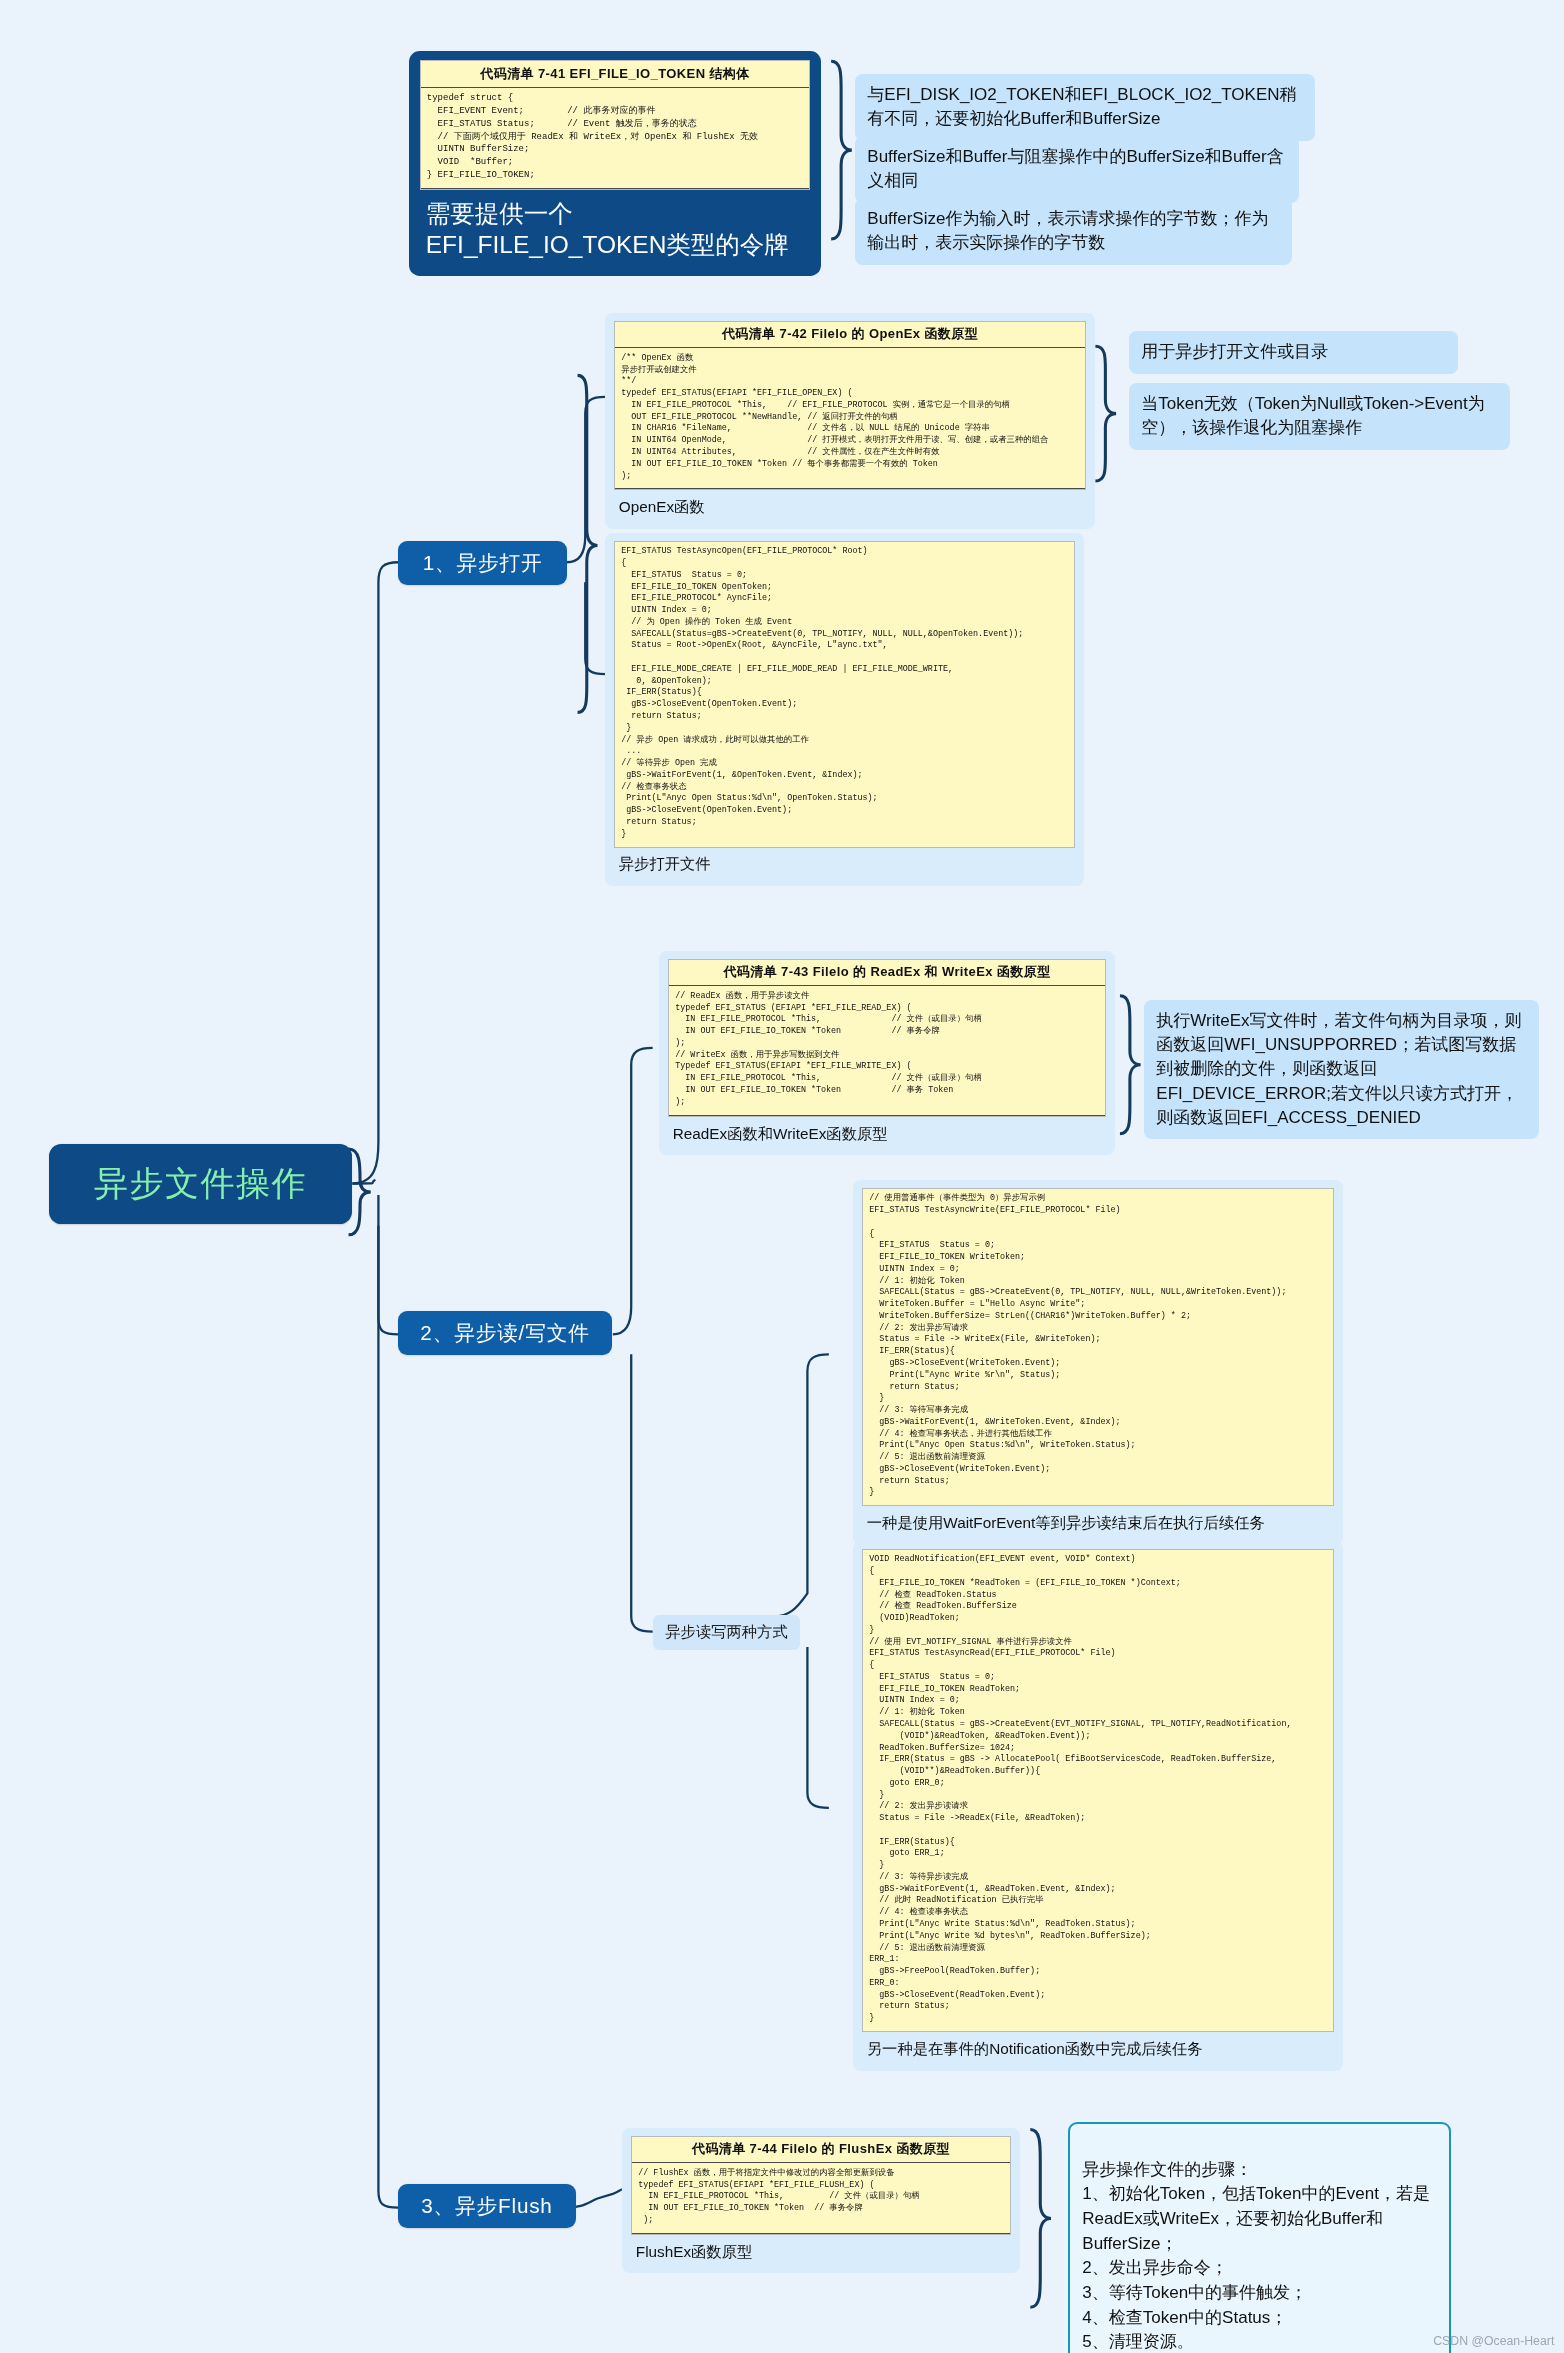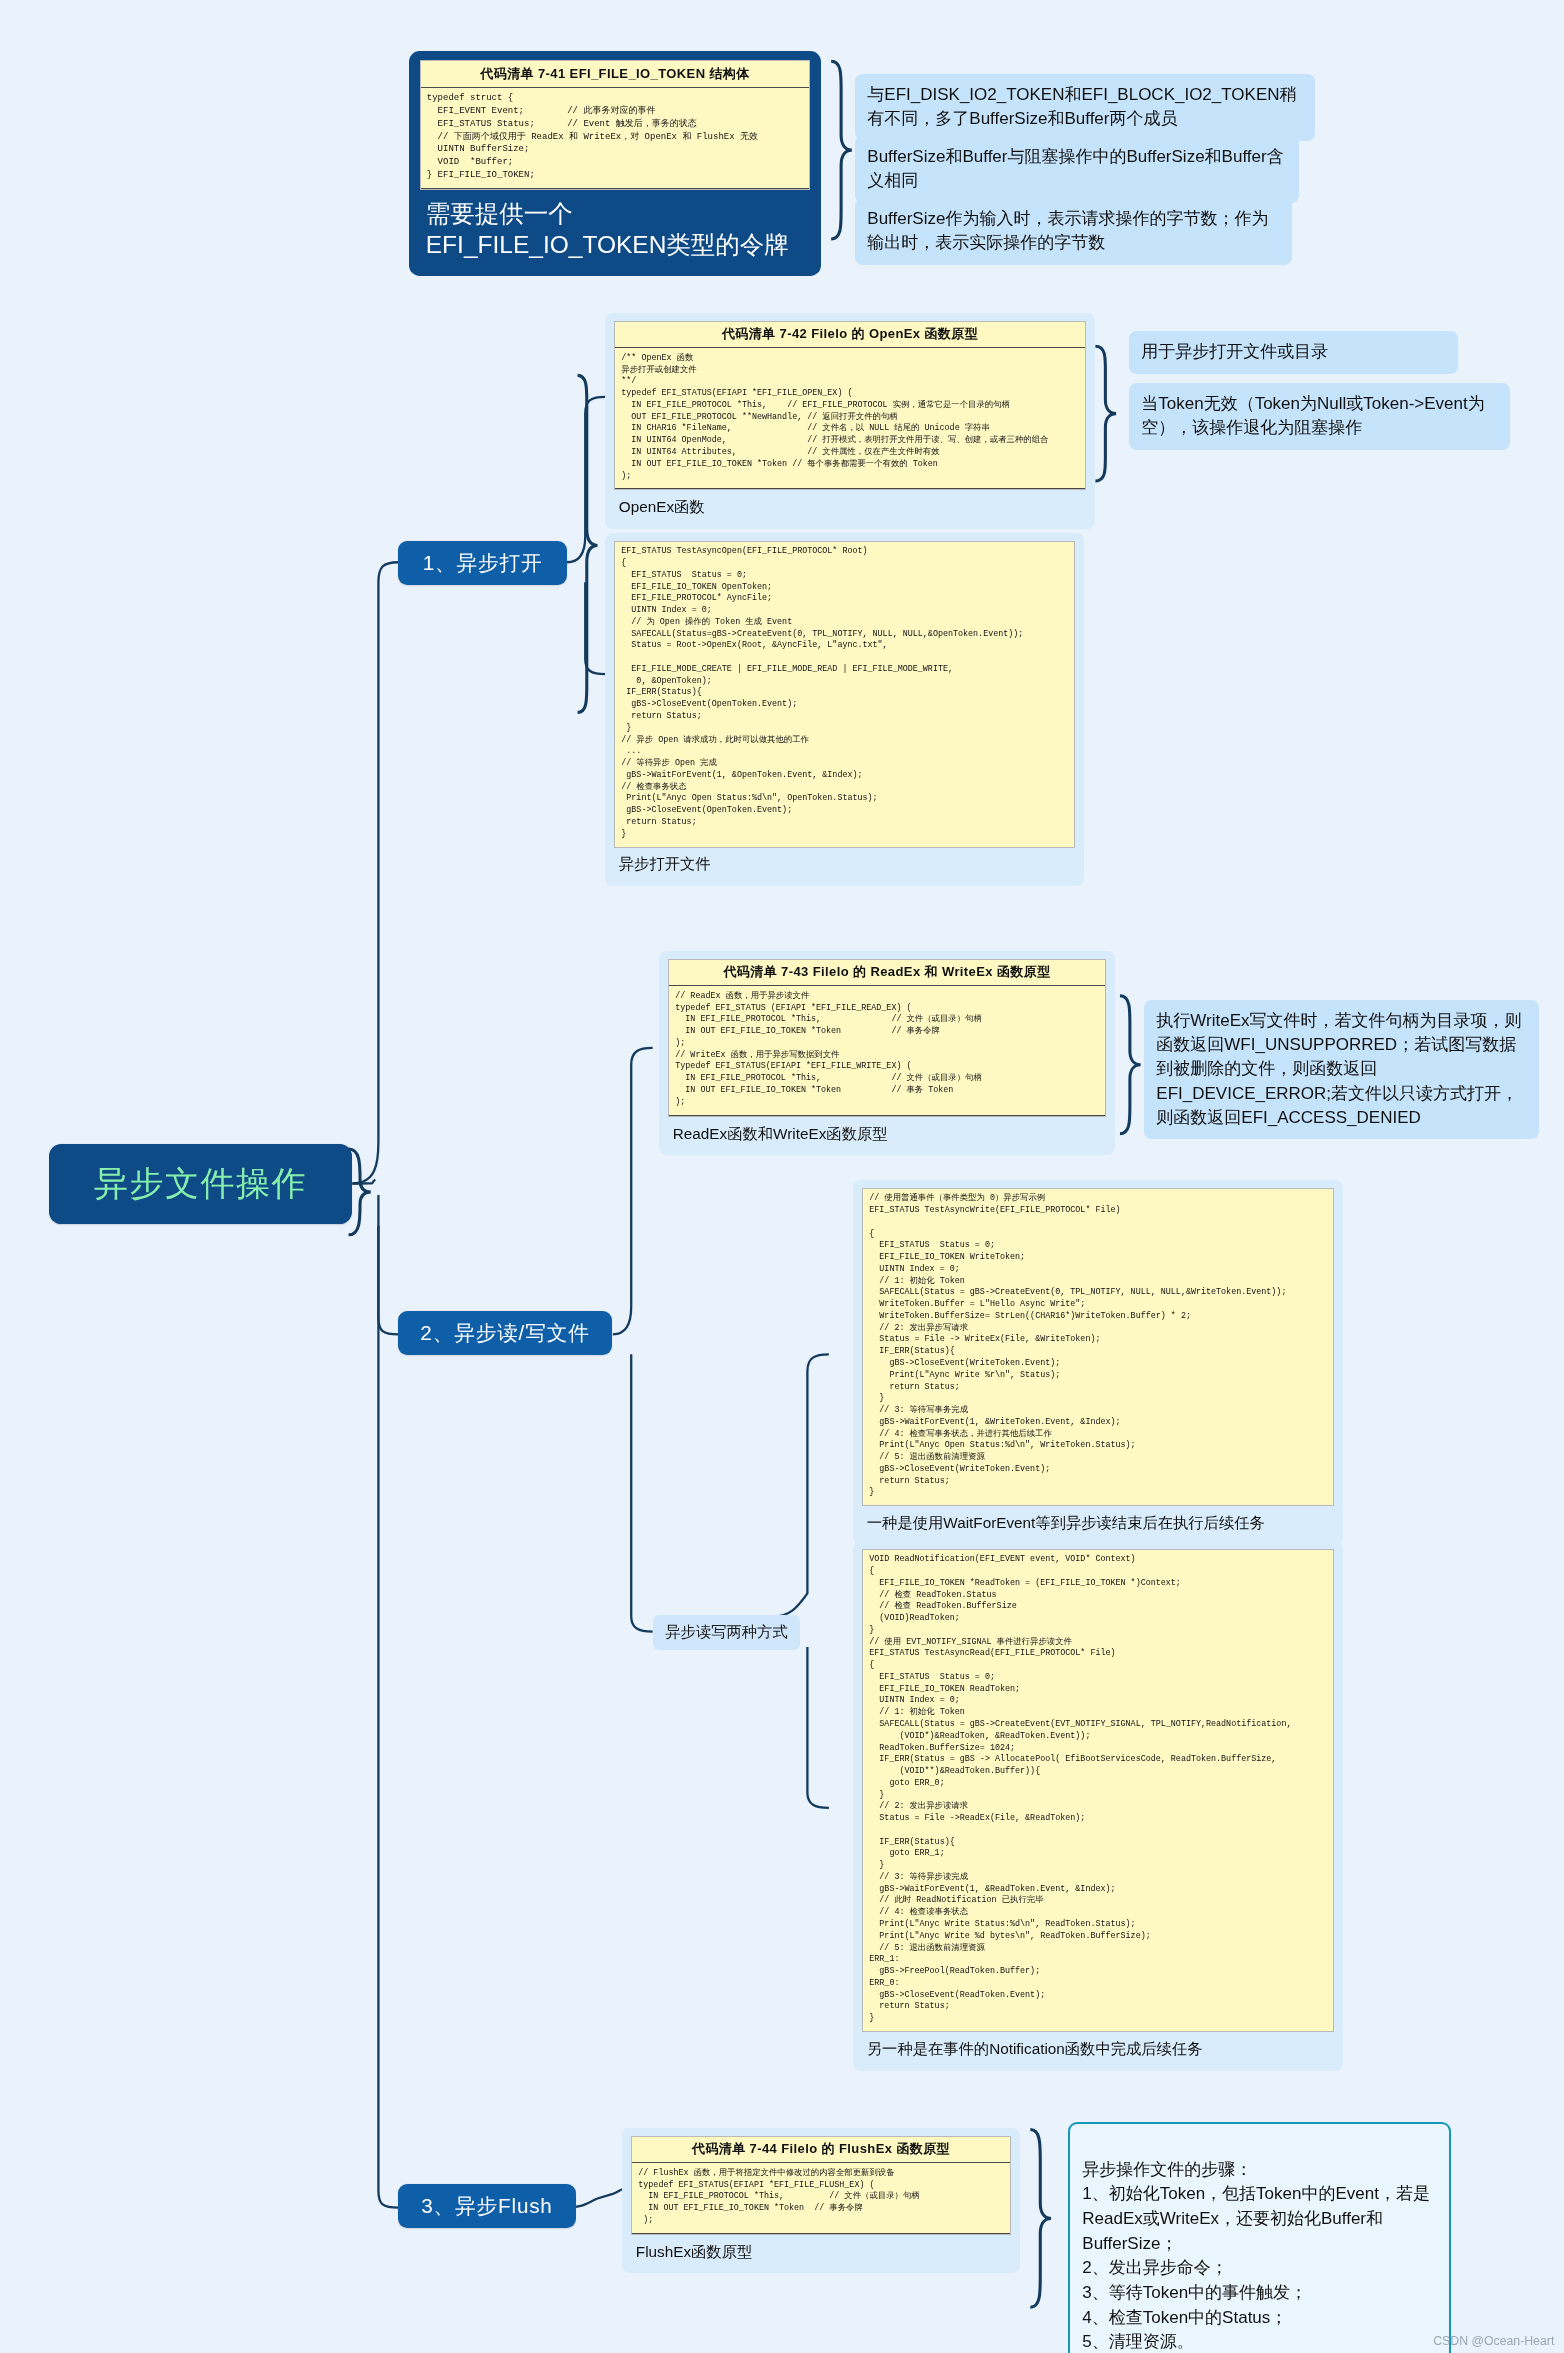--- a/index.html
+++ b/index.html
@@ -151,21 +151,21 @@
   UINTN BufferSize;
   VOID  *Buffer;
 } EFI_FILE_IO_TOKEN;</div>
         <div class="code-foot-rule"></div>
       </div>
       <div class="token-card-caption">需要提供一个EFI_FILE_IO_TOKEN类型的令牌</div>
     </div>
   </div>
 
   <div class="node callout" style="left:855px; top:74px; width:460px;">
-    <span>与EFI_DISK_IO2_TOKEN和EFI_BLOCK_IO2_TOKEN稍有不同，多了BufferSize和Buffer两个成员</span>
+    <span>与EFI_DISK_IO2_TOKEN和EFI_BLOCK_IO2_TOKEN稍有不同，还要初始化Buffer和BufferSize</span>
   </div>
   <div class="node callout" style="left:855px; top:198px; width:437px;">
     <span>BufferSize作为输入时，表示请求操作的字节数；作为输出时，表示实际操作的字节数</span>
   </div>
   <div class="node callout" style="left:855px; top:136px; width:444px;">
     <span>BufferSize和Buffer与阻塞操作中的BufferSize和Buffer含义相同</span>
   </div>
 
   <div class="node code-card" style="left:605px; top:313px; width:490px;">
     <div class="code-shot">

